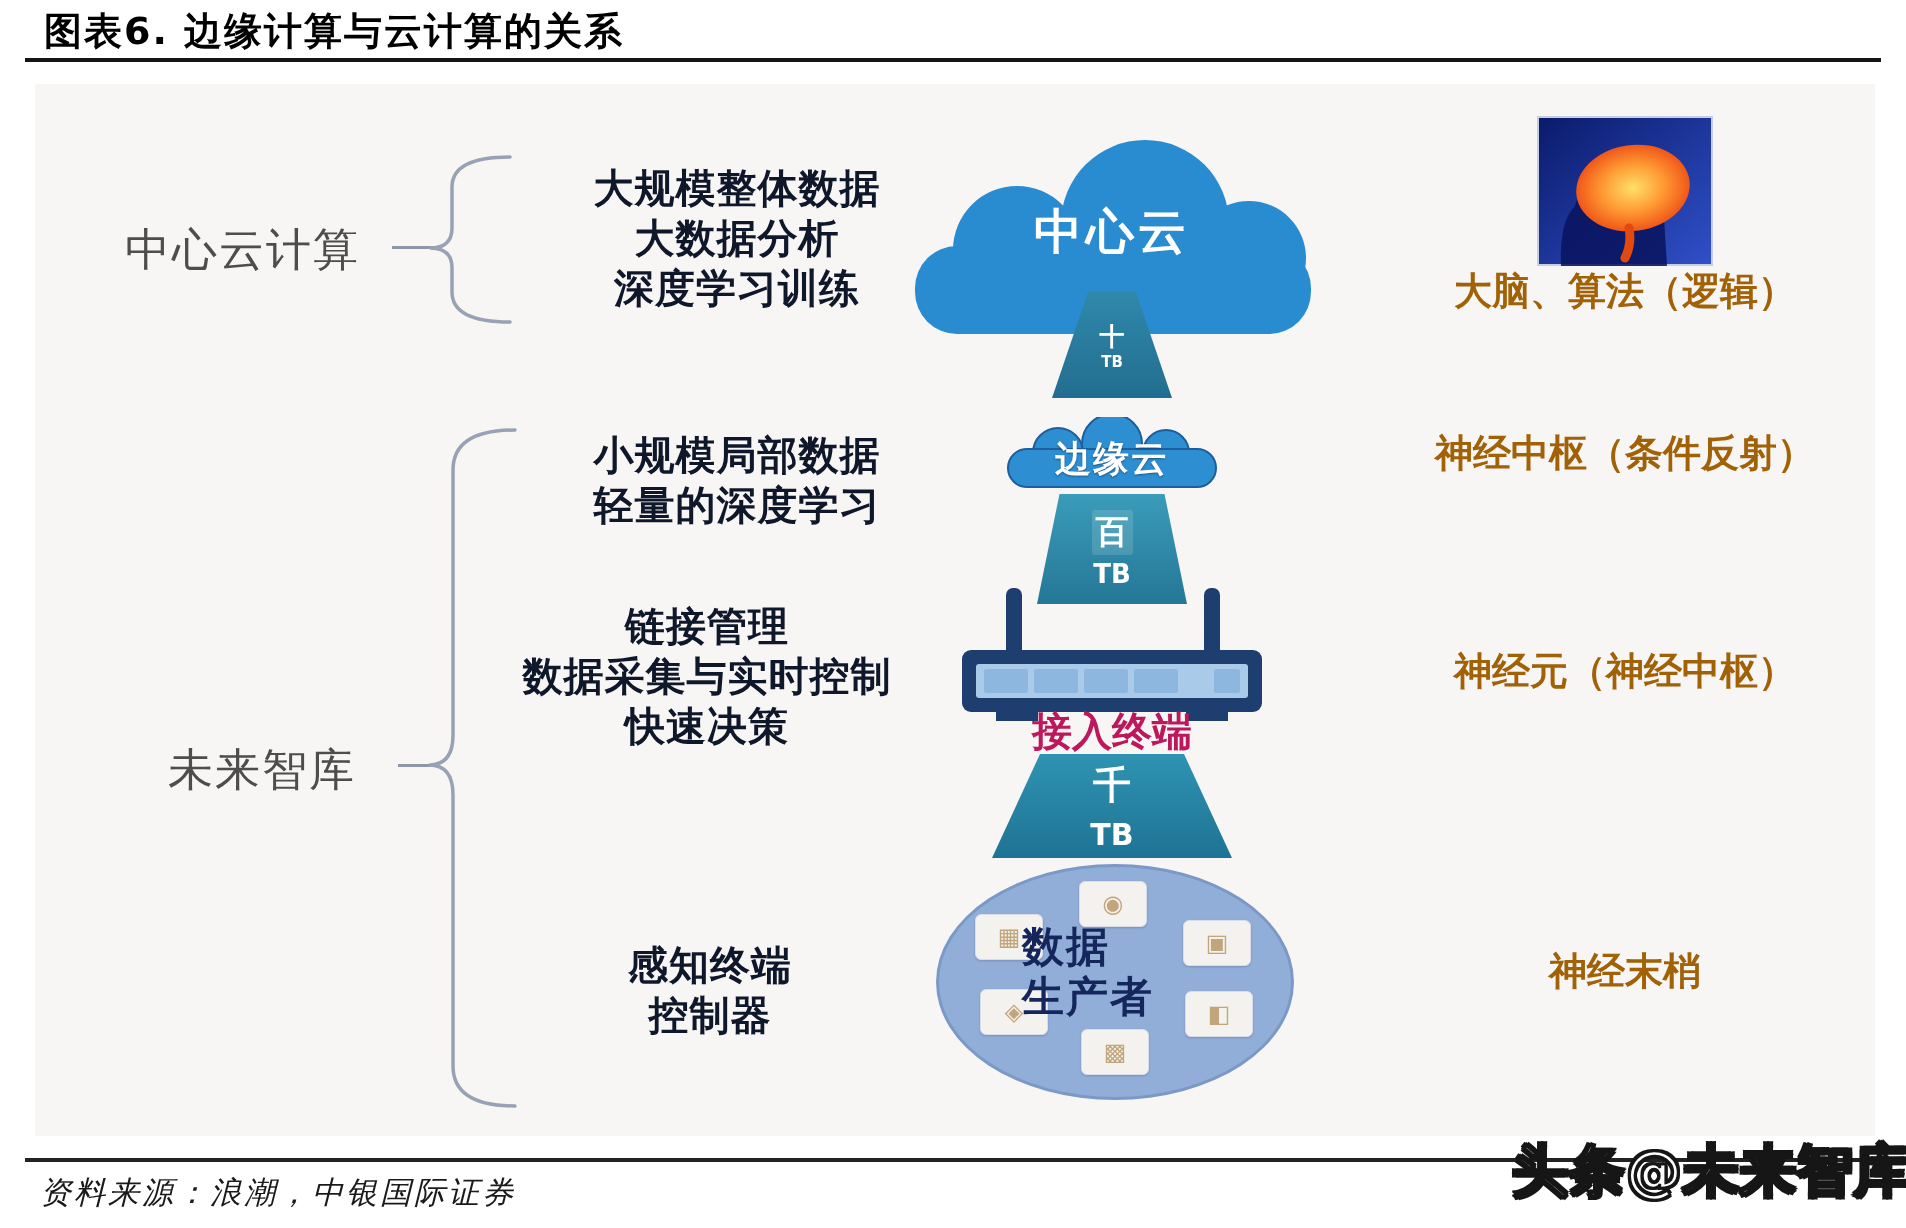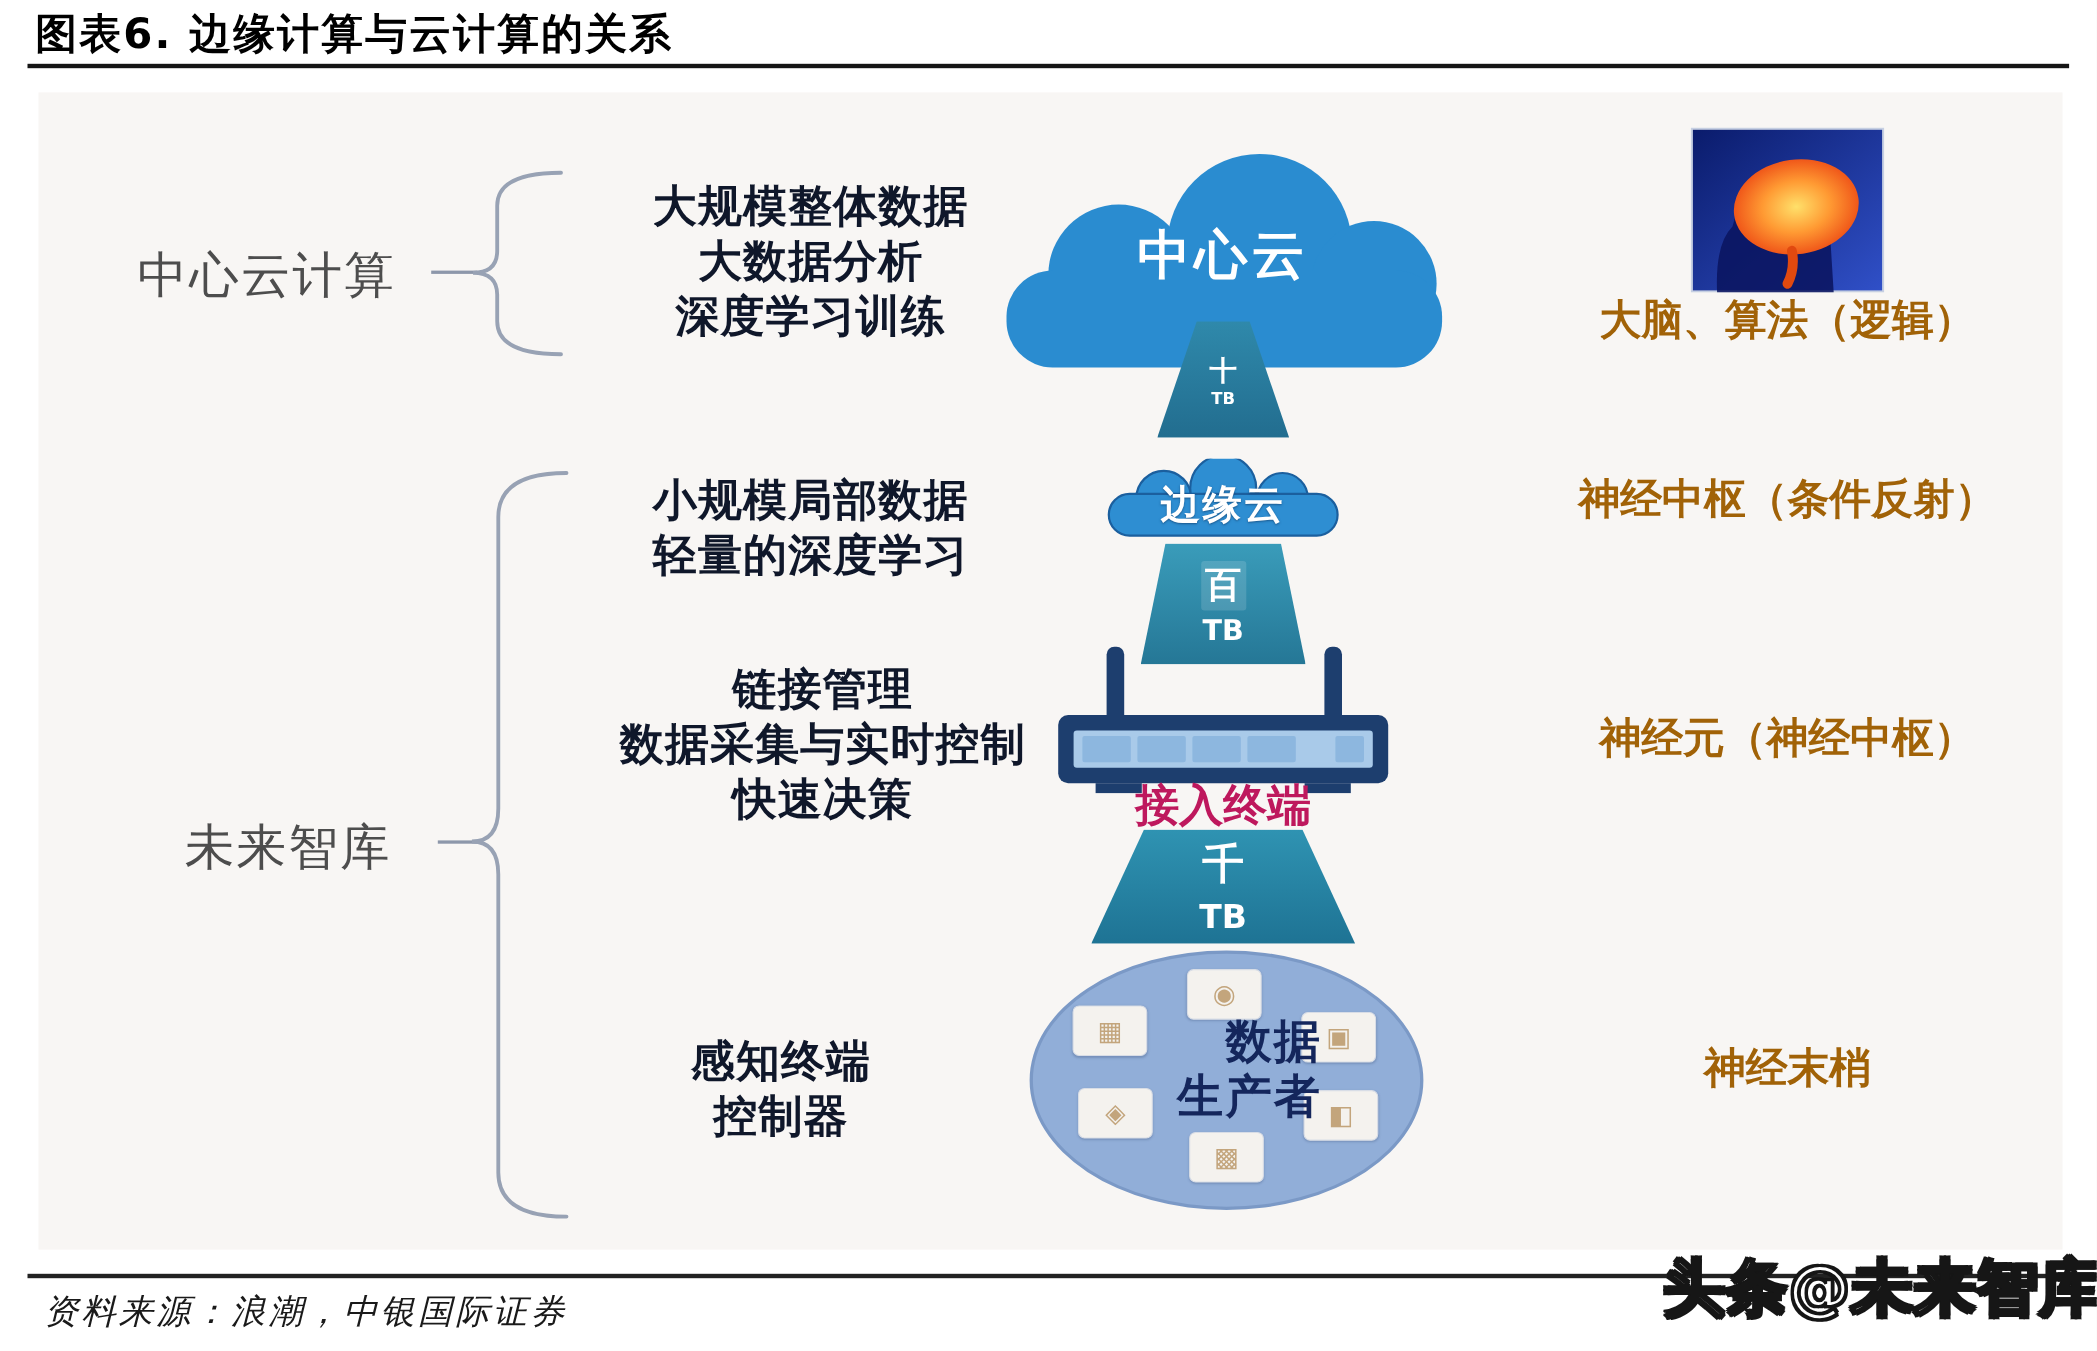--- a/index.html
+++ b/index.html
@@ -4,41 +4,41 @@
 <style>
   html,body{margin:0;padding:0;}
   body{
     width:1906px;height:1228px;position:relative;overflow:hidden;
     background:#ffffff;
     font-family:"DejaVu Sans","Liberation Sans",sans-serif;
   }
   .abs{position:absolute;}
 
   
-  .title{left:32px;top:6px;font-size:38px;font-weight:900;color:#000;letter-spacing:2px;white-space:nowrap;}
+  .title{left:44px;top:6px;font-size:38px;font-weight:900;color:#000;letter-spacing:2px;white-space:nowrap;}
   .title-rule{left:25px;top:58px;width:1856px;height:4px;background:#151515;}
 
   
   .panel{left:35px;top:84px;width:1840px;height:1052px;background:#f8f6f4;}
 
   
   .side-label{font-size:45px;color:#4d4d4d;font-weight:500;white-space:nowrap;letter-spacing:2px;}
   .lbl-center-cloud{left:125px;top:220px;}
   .lbl-edge{left:168px;top:740px;}
   .dash{height:3px;background:#8d97aa;}
   .dash1{left:392px;top:246px;width:42px;}
   .dash2{left:398px;top:764px;width:36px;}
   .brace{stroke:#98a2b4;stroke-width:3.5;fill:none;stroke-linecap:round;}
 
   
   .desc{white-space:pre-line;text-align:center;color:#0f172a;font-weight:600;
         font-size:40px;line-height:50px;letter-spacing:1px;margin-left:22px;}
   .desc-central{left:525px;top:163px;width:380px;}
   .desc-edgecloud{left:525px;top:430px;width:380px;}
-  .desc-access{left:536px;top:602px;width:380px;font-family:Liberation Serif, serif;}
+  .desc-access{left:495px;top:602px;width:380px;font-family:Liberation Serif, serif;}
   .desc-perception{left:498px;top:940px;width:380px;}
 
   
   .cloud-text{color:#fff;font-weight:800;text-align:center;white-space:nowrap;}
   .central-cloud-text{left:997px;top:200px;width:230px;font-size:48px;letter-spacing:4px;}
   .edge-cloud-text{left:1012px;top:435px;width:200px;font-size:36px;letter-spacing:2px;text-shadow:0 1px 2px rgba(10,40,80,.55);}
 
   .trap{display:flex;flex-direction:column;align-items:center;justify-content:center;
         color:#fff;text-align:center;}
   .trap1{left:1052px;top:292px;width:120px;height:106px;
@@ -64,21 +64,21 @@
   .router .seg{position:absolute;top:81px;height:24px;width:44px;background:#8db7df;border-radius:2px;}
   .router .seg1{left:22px;} .router .seg2{left:72px;} .router .seg3{left:122px;} .router .seg4{left:172px;}
   .router .seg5{left:252px;width:26px;}
   .router .foot{position:absolute;top:124px;width:42px;height:9px;background:#1d3e6e;}
   .router .foot-l{left:34px;} .router .foot-r{left:224px;}
 
   .access-label{left:992px;top:704px;width:240px;text-align:center;font-size:40px;font-weight:800;color:#be185d;white-space:nowrap;}
 
   .producer{left:936px;top:864px;width:352px;height:230px;background:#91aed8;
             border:3px solid #7b99c6;border-radius:50%;}
-  .producer-text{left:1022px;top:922px;width:180px;text-align:right;white-space:pre-line;
+  .producer-text{left:1022px;top:922px;width:180px;text-align:left;white-space:pre-line;
                  font-size:42px;line-height:50px;font-weight:800;color:#14265c;letter-spacing:2px;}
   .tile{position:absolute;width:66px;height:44px;background:#f4f2ee;border:1px solid #d8dde6;
         border-radius:6px;display:flex;align-items:center;justify-content:center;
         color:#c3a57c;font-size:24px;box-shadow:0 1px 2px rgba(40,60,100,.25);}
 
   
   .right-label{text-align:center;font-size:38px;font-weight:800;color:#a16207;white-space:nowrap;}
   .lbl-brain{left:1415px;top:266px;width:420px;}
   .lbl-nerve-center{left:1415px;top:428px;width:420px;}
   .lbl-neuron{left:1415px;top:646px;width:420px;}

